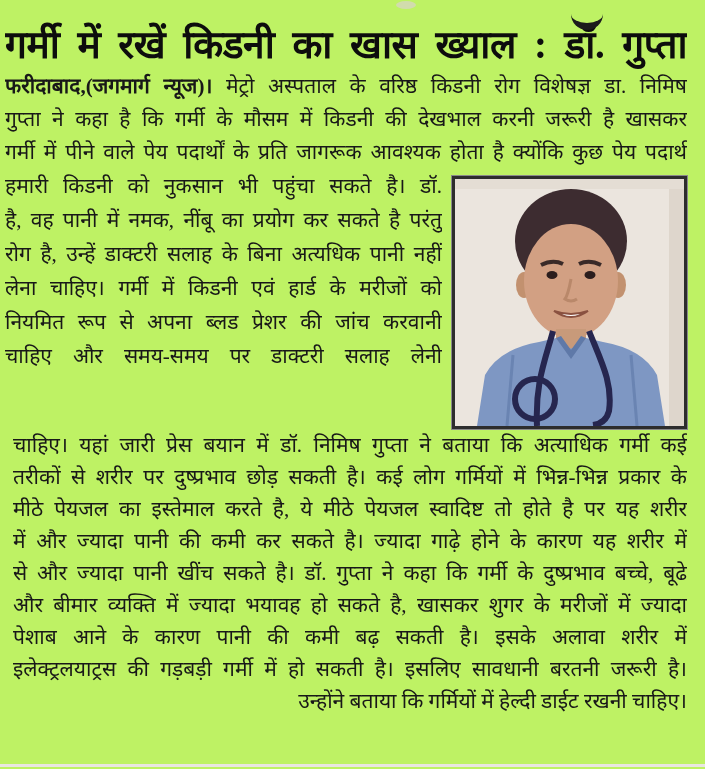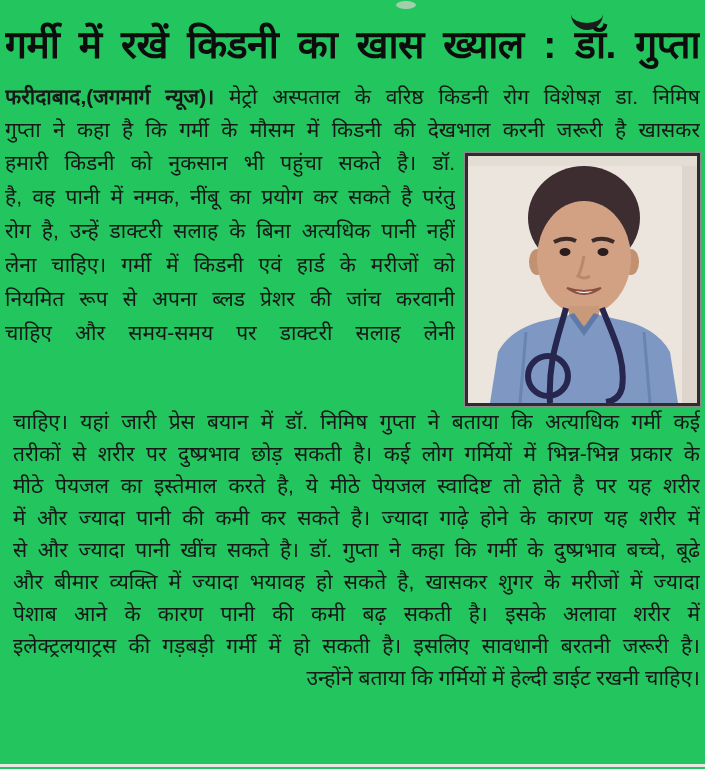--- a/index.html
+++ b/index.html
@@ -1,24 +1,24 @@
 <!DOCTYPE html>
 <html><head>
 <meta charset="utf-8">
 <style>
   html,body{margin:0;padding:0;background:#ffffff;}
   .page{
     position:relative;
     width:705px;height:769px;
-    background:#22c55e;
+    background:#bef264;
     overflow:hidden;
-    font-family:Liberation Sans, sans-serif;
+    font-family:Liberation Serif, serif;
     color:#121212;
     box-sizing:border-box;
-    padding:14px 5px 0 5px;
+    padding:14px 18px 0 5px;
   }
   
   .frag-smudge{
     position:absolute;left:396px;top:1px;width:20px;height:8px;
     background:#d8d3cc;border-radius:50%;opacity:.7;
   }
   .frag-curve{
     position:absolute;left:571px;top:8px;width:32px;height:15px;
     border-bottom:7px solid #1c1c1c;
     border-radius:0 0 16px 16px;
@@ -37,21 +37,21 @@
   }
   .bline{
     font-size:21px;
     line-height:33px;
     white-space:nowrap;
     overflow:hidden;
     text-align:justify;
     text-align-last:justify;
     color:#181818;
   }
-  .top-block{margin-top:10px;}
+  .top-block{}
   .dateline{font-weight:bold;}
   .middle{
     display:flex;
     align-items:flex-start;
   }
   .col-text{
     flex:1 1 auto;
     min-width:0;
     margin-right:10px;
   }
@@ -88,20 +88,21 @@
   <div class="frag-curve"></div>
 
   <h1 class="headline">गर्मी में रखें किडनी का खास ख्याल : डॉ. गुप्ता</h1>
 
   <div class="top-block">
     <div class="bline">
       <span class="dateline">फरीदाबाद,(जगमार्ग न्यूज)।</span>
       <span>मेट्रो अस्पताल के वरिष्ठ किडनी रोग विशेषज्ञ डा. निमिष</span>
     </div>
     <div class="bline">गुप्ता ने कहा है कि गर्मी के मौसम में किडनी की देखभाल करनी जरूरी है खासकर</div>
+    <div class="bline">गर्मी में पीने वाले पेय पदार्थों के प्रति जागरूक आवश्यक होता है क्योंकि कुछ पेय पदार्थ</div>
   </div>
 
   <div class="middle">
     <div class="col-text">
       <div class="bline">हमारी किडनी को नुकसान भी पहुंचा सकते है। डॉ.</div>
       <div class="bline">है, वह पानी में नमक, नींबू का प्रयोग कर सकते है परंतु</div>
       <div class="bline">रोग है, उन्हें डाक्टरी सलाह के बिना अत्यधिक पानी नहीं</div>
       <div class="bline">लेना चाहिए। गर्मी में किडनी एवं हार्ड के मरीजों को</div>
       <div class="bline">नियमित रूप से अपना ब्लड प्रेशर की जांच करवानी</div>
       <div class="bline">चाहिए और समय-समय पर डाक्टरी सलाह लेनी</div>

